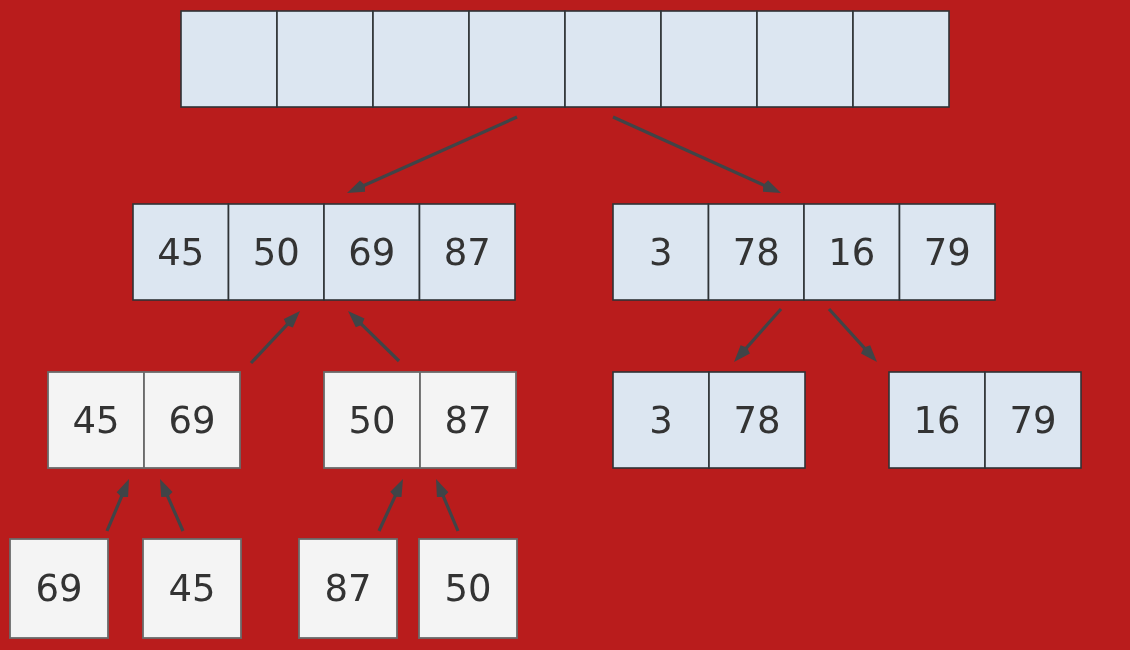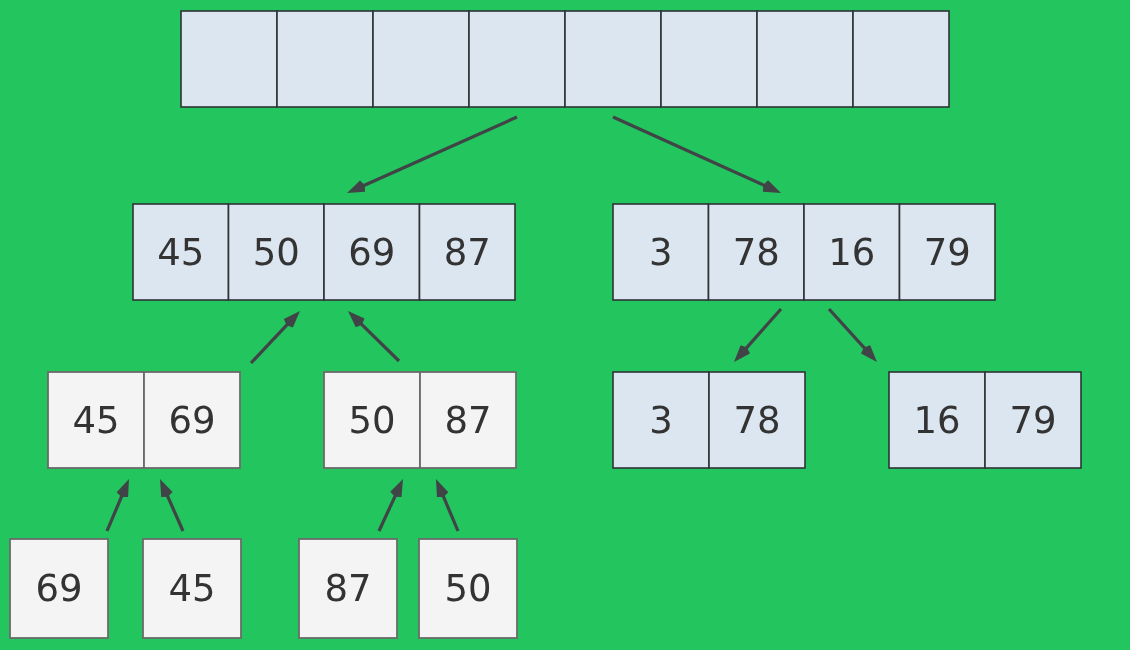--- a/index.html
+++ b/index.html
@@ -4,21 +4,21 @@
 <style>
   html, body {
     margin: 0;
     padding: 0;
     background: #000000;
   }
   #diagram-root {
     position: relative;
     width: 1130px;
     height: 650px;
-    background: #22c55e;
+    background: #b91c1c;
     overflow: hidden;
     font-family: "DejaVu Sans", "Liberation Sans", sans-serif;
   }
   svg#merge-sort-svg {
     position: absolute;
     left: 0;
     top: 0;
     width: 1130px;
     height: 650px;
     display: block;

